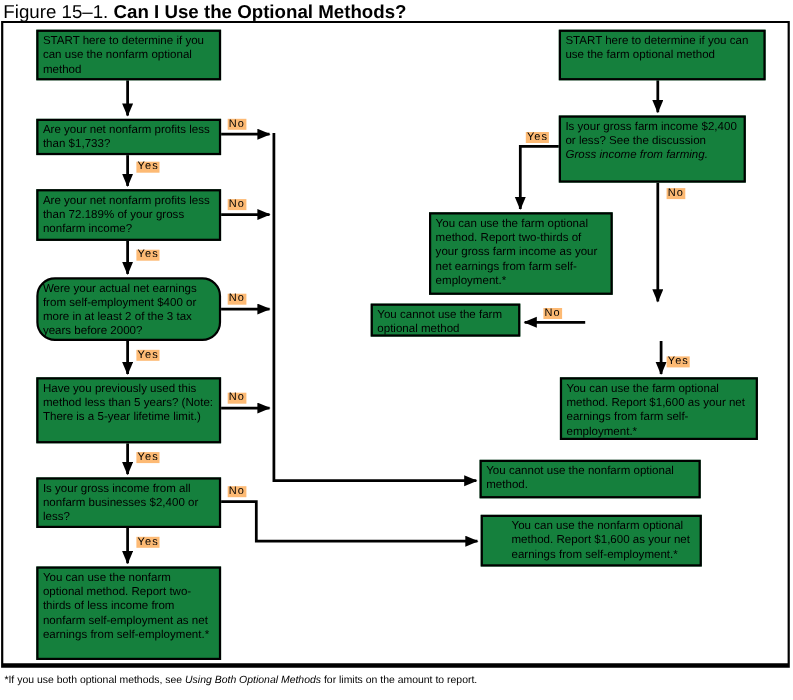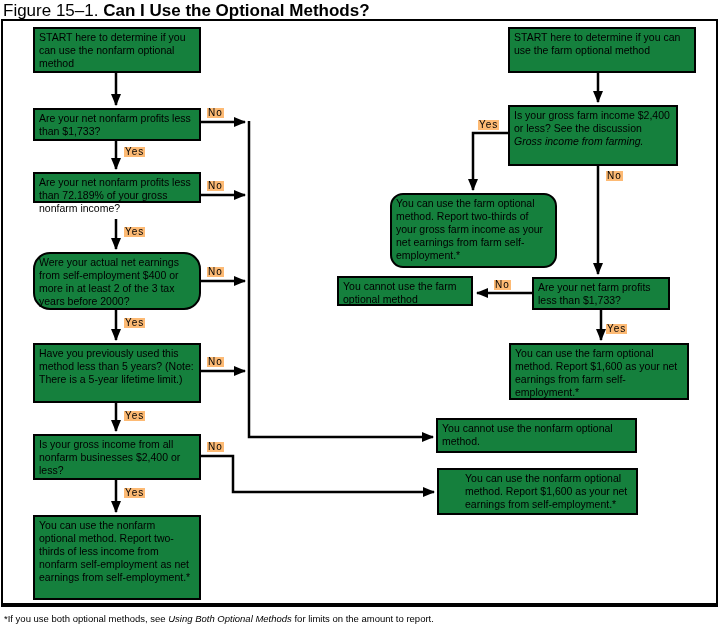--- a/index.html
+++ b/index.html
@@ -68,41 +68,40 @@
       <path d="M598,166 V274" marker-end="url(#ah)"></path>
       <path d="M532,293 H477" marker-end="url(#ah)"></path>
       <path d="M601,310 V340" marker-end="url(#ah)"></path>
     </g>
   </svg>
 
   <div class="node" style="left:33px;top:27px;width:168px;height:46px;">START here to determine if you can use the nonfarm optional method</div>
 
   <div class="node" style="left:33px;top:108px;width:168px;height:33px;">Are your net nonfarm profits less than $1,733?</div>
 
-  <div class="node" style="left:33px;top:172px;width:168px;height:31px;">Are your net nonfarm profits less than 72.189% of your gross nonfarm income?</div>
+  <div class="node" style="left:33px;top:172px;width:168px;height:47px;">Are your net nonfarm profits less than 72.189% of your gross nonfarm income?</div>
 
   <div class="node" style="left:33px;top:252px;width:168px;height:58px;border-radius:17px;">Were your actual net earnings from self-employment $400 or more in at least 2 of the 3 tax years before 2000?</div>
 
   <div class="node" style="left:33px;top:343px;width:168px;height:60px;">Have you previously used this method less than 5 years? (Note: There is a 5-year lifetime limit.)</div>
 
   <div class="node" style="left:33px;top:434px;width:168px;height:46px;">Is your gross income from all nonfarm businesses $2,400 or less?</div>
 
   <div class="node" style="left:33px;top:515px;width:168px;height:85px;">You can use the nonfarm optional method. Report two-thirds of less income from nonfarm self-employment as net earnings from self-employment.*</div>
 
   <div class="node" style="left:508px;top:27px;width:188px;height:46px;">START here to determine if you can use the farm optional method</div>
 
   <div class="node" style="left:508px;top:105px;width:170px;height:61px;">
     <span>Is your gross farm income $2,400 or less? See the discussion </span><span class="it">Gross income from farming.</span>
   </div>
 
-  <div class="node" style="left:390px;top:193px;width:167px;height:75px;border-radius:13px;">You can use the farm optional method. Report two-thirds of your gross farm income as your net earnings from farm self-employment.*</div>
+  <div class="node" style="left:390px;top:193px;width:167px;height:75px;">You can use the farm optional method. Report two-thirds of your gross farm income as your net earnings from farm self-employment.*</div>
 
   <div class="node" style="left:337px;top:276px;width:136px;height:30px;">You cannot use the farm optional method</div>
 
-  <div class="node" style="left:532px;top:277px;width:138px;height:33px;">Are your net farm profits less than $1,733?</div>
 
   <div class="node" style="left:509px;top:343px;width:180px;height:57px;">You can use the farm optional method. Report $1,600 as your net earnings from farm self-employment.*</div>
 
   <div class="node" style="left:436px;top:418px;width:201px;height:35px;">You cannot use the nonfarm optional method.</div>
 
   <div class="node" style="left:437px;top:468px;width:201px;height:47px;padding-left:26px;">You can use the nonfarm optional method. Report $1,600 as your net earnings from self-employment.*</div>
 
   <div class="lbl" style="left:124px;top:147px;">Yes</div>
   <div class="lbl" style="left:124px;top:227px;">Yes</div>
   <div class="lbl" style="left:124px;top:318px;">Yes</div>

